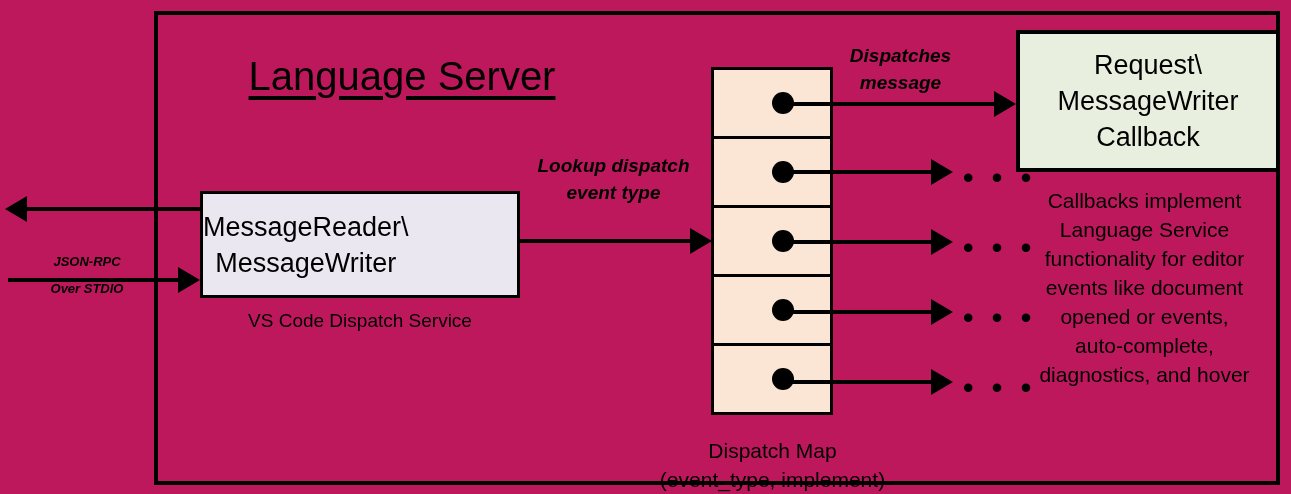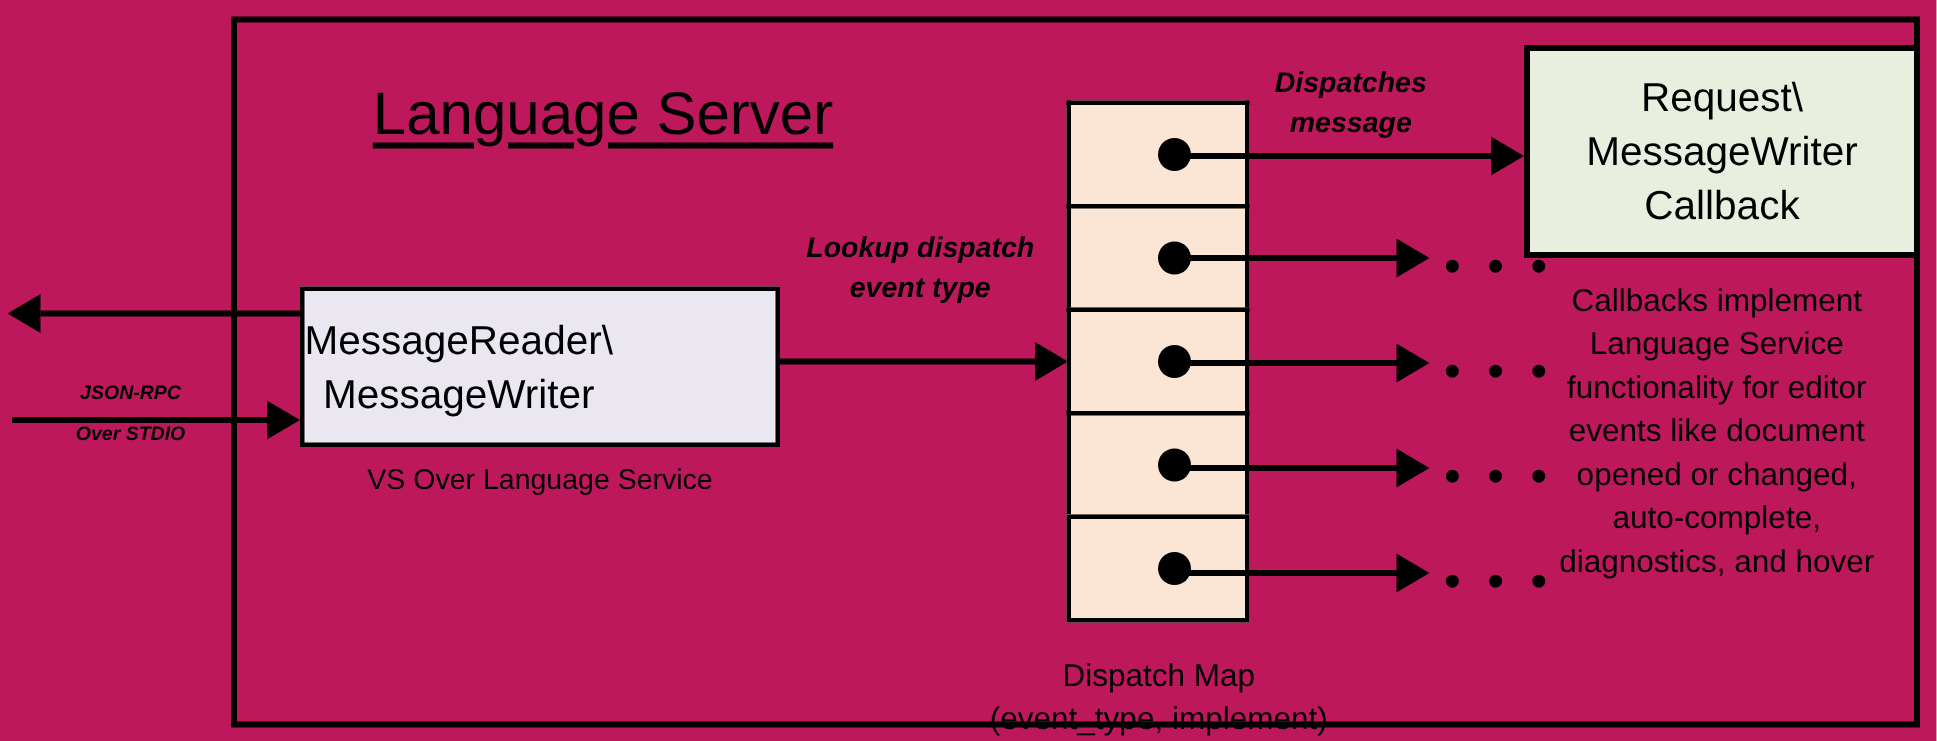--- a/index.html
+++ b/index.html
@@ -231,21 +231,21 @@
   </div>
 
   <div class="abs" id="reader-writer-box">
     <div class="boxtext">
       <div>MessageReader\</div>
       <div>MessageWriter</div>
     </div>
   </div>
 
   <div class="abs" id="reader-writer-caption">
-    <div>VS Over Language Service</div>
+    <div>VS Code Dispatch Service</div>
   </div>
 
   <div class="hline" style="left:520px; top:239px; width:174px;"></div>
   <div class="arrow-right" style="left:690px; top:228px;"></div>
 
   <div class="abs" id="lookup-label">
     <div>Lookup dispatch</div>
     <div>event type</div>
   </div>
 
@@ -302,18 +302,18 @@
       <div>MessageWriter</div>
       <div>Callback</div>
     </div>
   </div>
 
   <div class="abs" id="callback-desc">
     <div>Callbacks implement</div>
     <div>Language Service</div>
     <div>functionality for editor</div>
     <div>events like document</div>
-    <div>opened or changed,</div>
+    <div>opened or events,</div>
     <div>auto-complete,</div>
     <div>diagnostics, and hover</div>
   </div>
 
 </div>
 
 </body></html>

